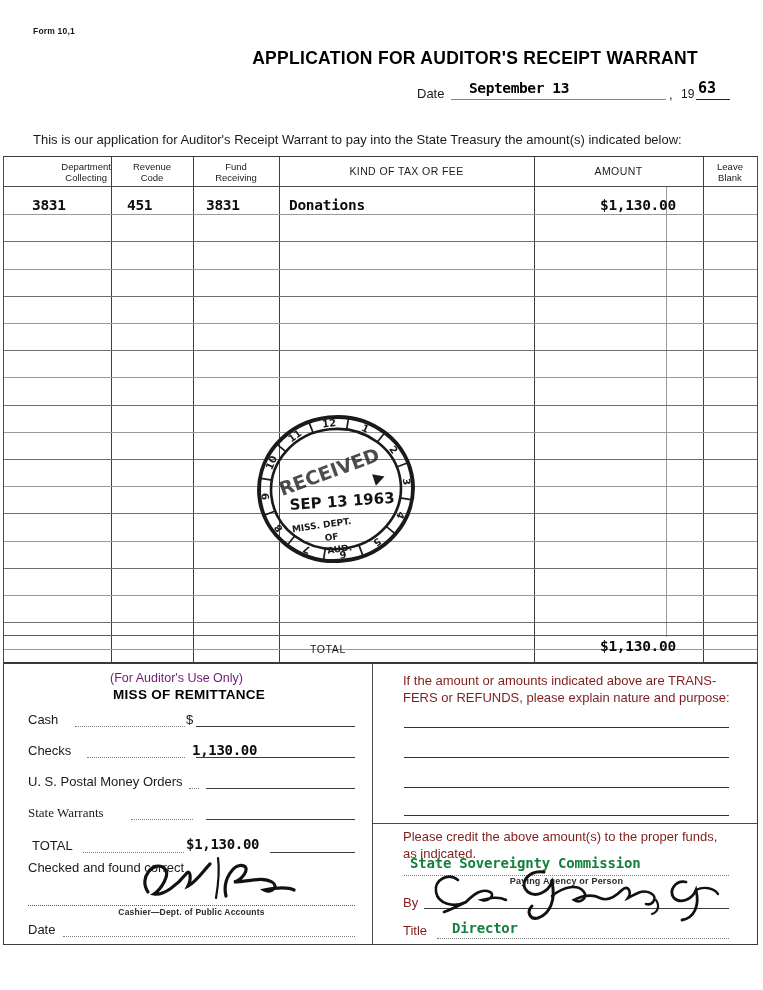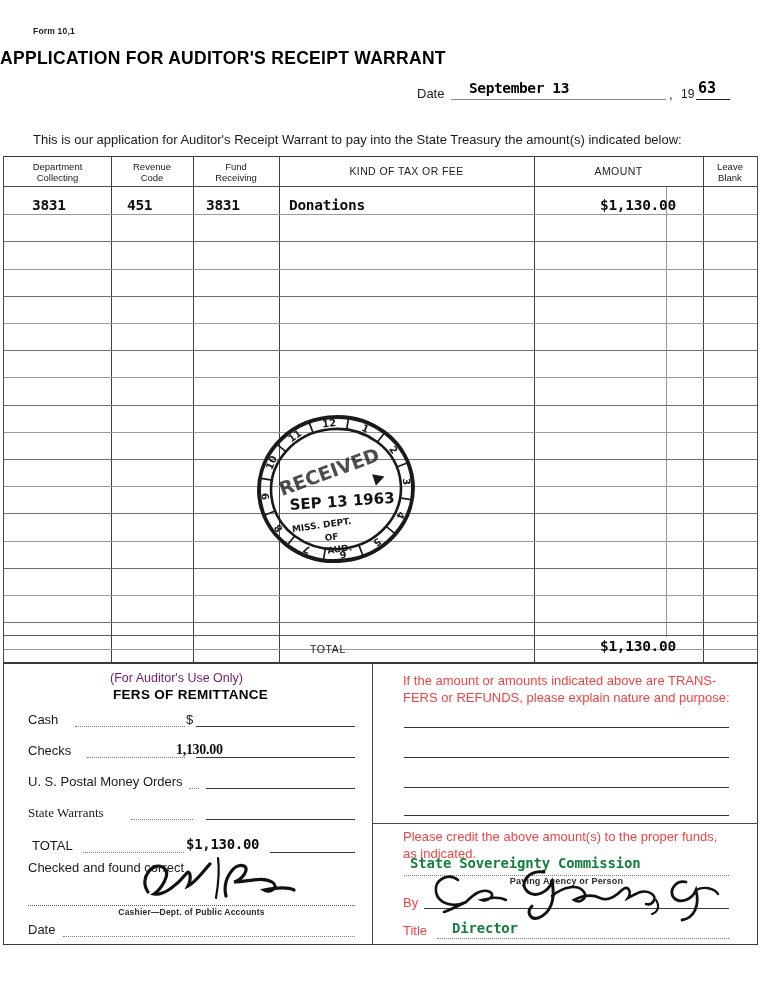--- a/index.html
+++ b/index.html
@@ -26,21 +26,21 @@
     font-size: 8.5px;
     font-weight: 700;
     letter-spacing: 0.2px;
     color: #1a1a1a;
   }
   .doc-title {
     position: absolute;
     left: 0;
     top: 48px;
     width: 698px;
-    text-align: left;
+    text-align: right;
     font-size: 17.5px;
     font-weight: 700;
     letter-spacing: 0.3px;
     color: #000;
   }
   .date-row {
     position: absolute;
     left: 417px;
     top: 80px;
     width: 330px;
@@ -177,21 +177,21 @@
     position: absolute;
     font-family: "DejaVu Sans Mono", monospace;
     font-weight: 700; font-size: 14px; letter-spacing: -0.3px; color: #0d0d0d;
   }
   .caption {
     position: absolute; font-size: 8.5px; letter-spacing: 0.2px;
     font-weight: 700; color: #2a2a2a; text-align: center;
   }
   .rtext {
     position: absolute; left: 403px; font-size: 13px;
-    line-height: 17px; color: #ef4444;
+    line-height: 17px; color: #7f1d1d;
   }
   .rrule {
     position: absolute; left: 404px; width: 325px; height: 0;
     border-bottom: 1.6px solid #333;
   }
   #rsep {
     position: absolute; left: 373px; top: 823px; width: 384px; height: 0;
     border-bottom: 1.2px solid #4a4a4a;
   }
   .agency {
@@ -225,21 +225,21 @@
     <span class="date-year-rule"></span>
   </div>
 
 
   <div class="intro">This is our application for Auditor's Receipt Warrant to pay into the State Treasury the amount(s) indicated below:</div>
 
   <div id="maintable">
 
     <div class="hrow"></div>
 
-    <div class="hcell" style="left:0;width:107px;">
+    <div class="hcell" style="left:0;width:107px;justify-content:flex-end;">
       <span>
         <span>Department</span><br>
         <span>Collecting</span>
       </span>
     </div>
     <div class="hcell" style="left:107px;width:82px;">
       <span>
         <span>Revenue</span><br>
         <span>Code</span>
       </span>
@@ -349,30 +349,30 @@
     </text>
     <text font-family="DejaVu Sans, sans-serif" font-size="9" font-weight="700" fill="#1a1a1a" text-anchor="middle" transform="translate(88,142) rotate(-8)">
       <tspan>AUD.</tspan>
     </text>
   </svg>
 
   <div id="lower"></div>
   <div id="lower-divider"></div>
 
   <div class="ltitle1">(For Auditor's Use Only)</div>
-  <div class="ltitle2">FERS OF REMITTANCE</div>
+  <div class="ltitle2">MISS OF REMITTANCE</div>
 
   <div class="lrow" style="top:712px;">Cash</div>
   <div class="dotfill" style="left:75px;top:726px;width:110px;"></div>
   <div class="lrow" style="left:186px;top:712px;">$</div>
   <div class="solidfill" style="left:196px;top:726px;width:159px;"></div>
 
   <div class="lrow" style="top:743px;">Checks</div>
   <div class="dotfill" style="left:87px;top:757px;width:98px;"></div>
-  <div class="fillval" style="left:176px;top:742px;font-family:Liberation Serif, serif;">1,130.00</div>
+  <div class="fillval" style="left:192px;top:742px;">1,130.00</div>
   <div class="solidfill" style="left:196px;top:757px;width:159px;"></div>
 
   <div class="lrow" style="top:774px;">U. S. Postal Money Orders</div>
   <div class="dotfill" style="left:189px;top:788px;width:10px;"></div>
   <div class="solidfill" style="left:206px;top:788px;width:149px;"></div>
 
   <div class="lrow" style="top:805px;font-family:Liberation Serif, serif;">State Warrants</div>
   <div class="dotfill" style="left:131px;top:819px;width:62px;"></div>
   <div class="solidfill" style="left:206px;top:819px;width:149px;"></div>
 

